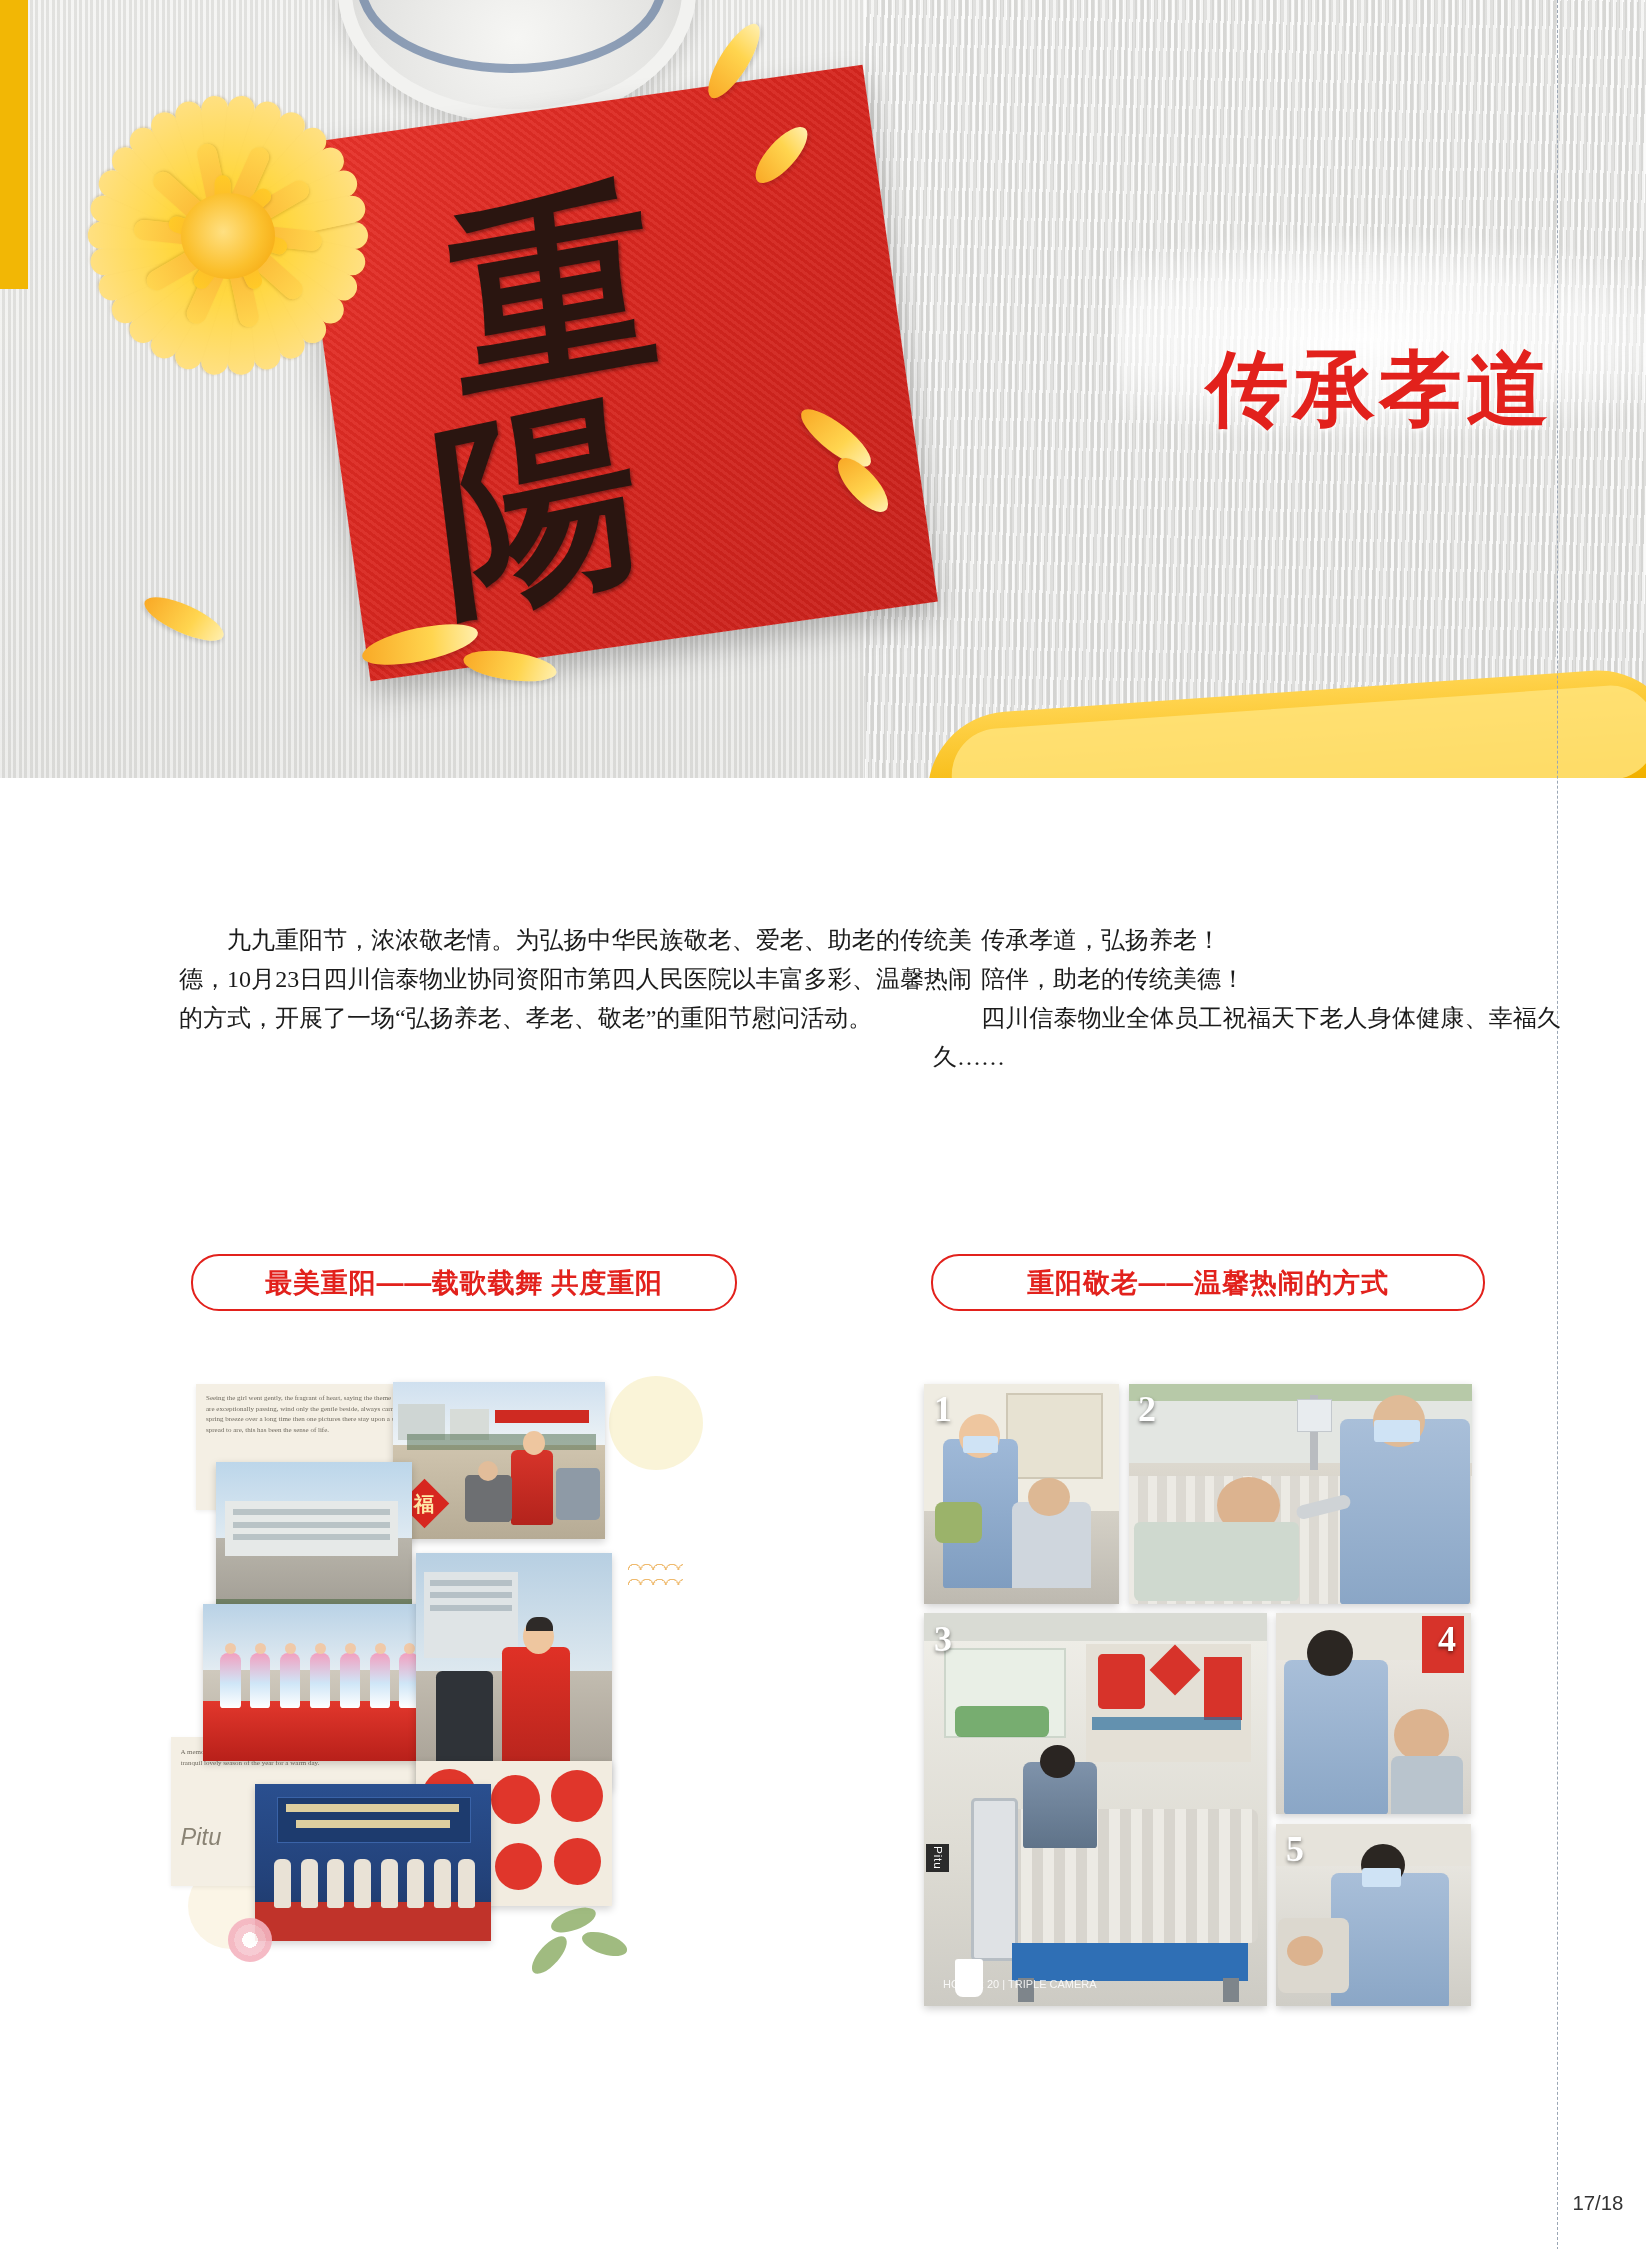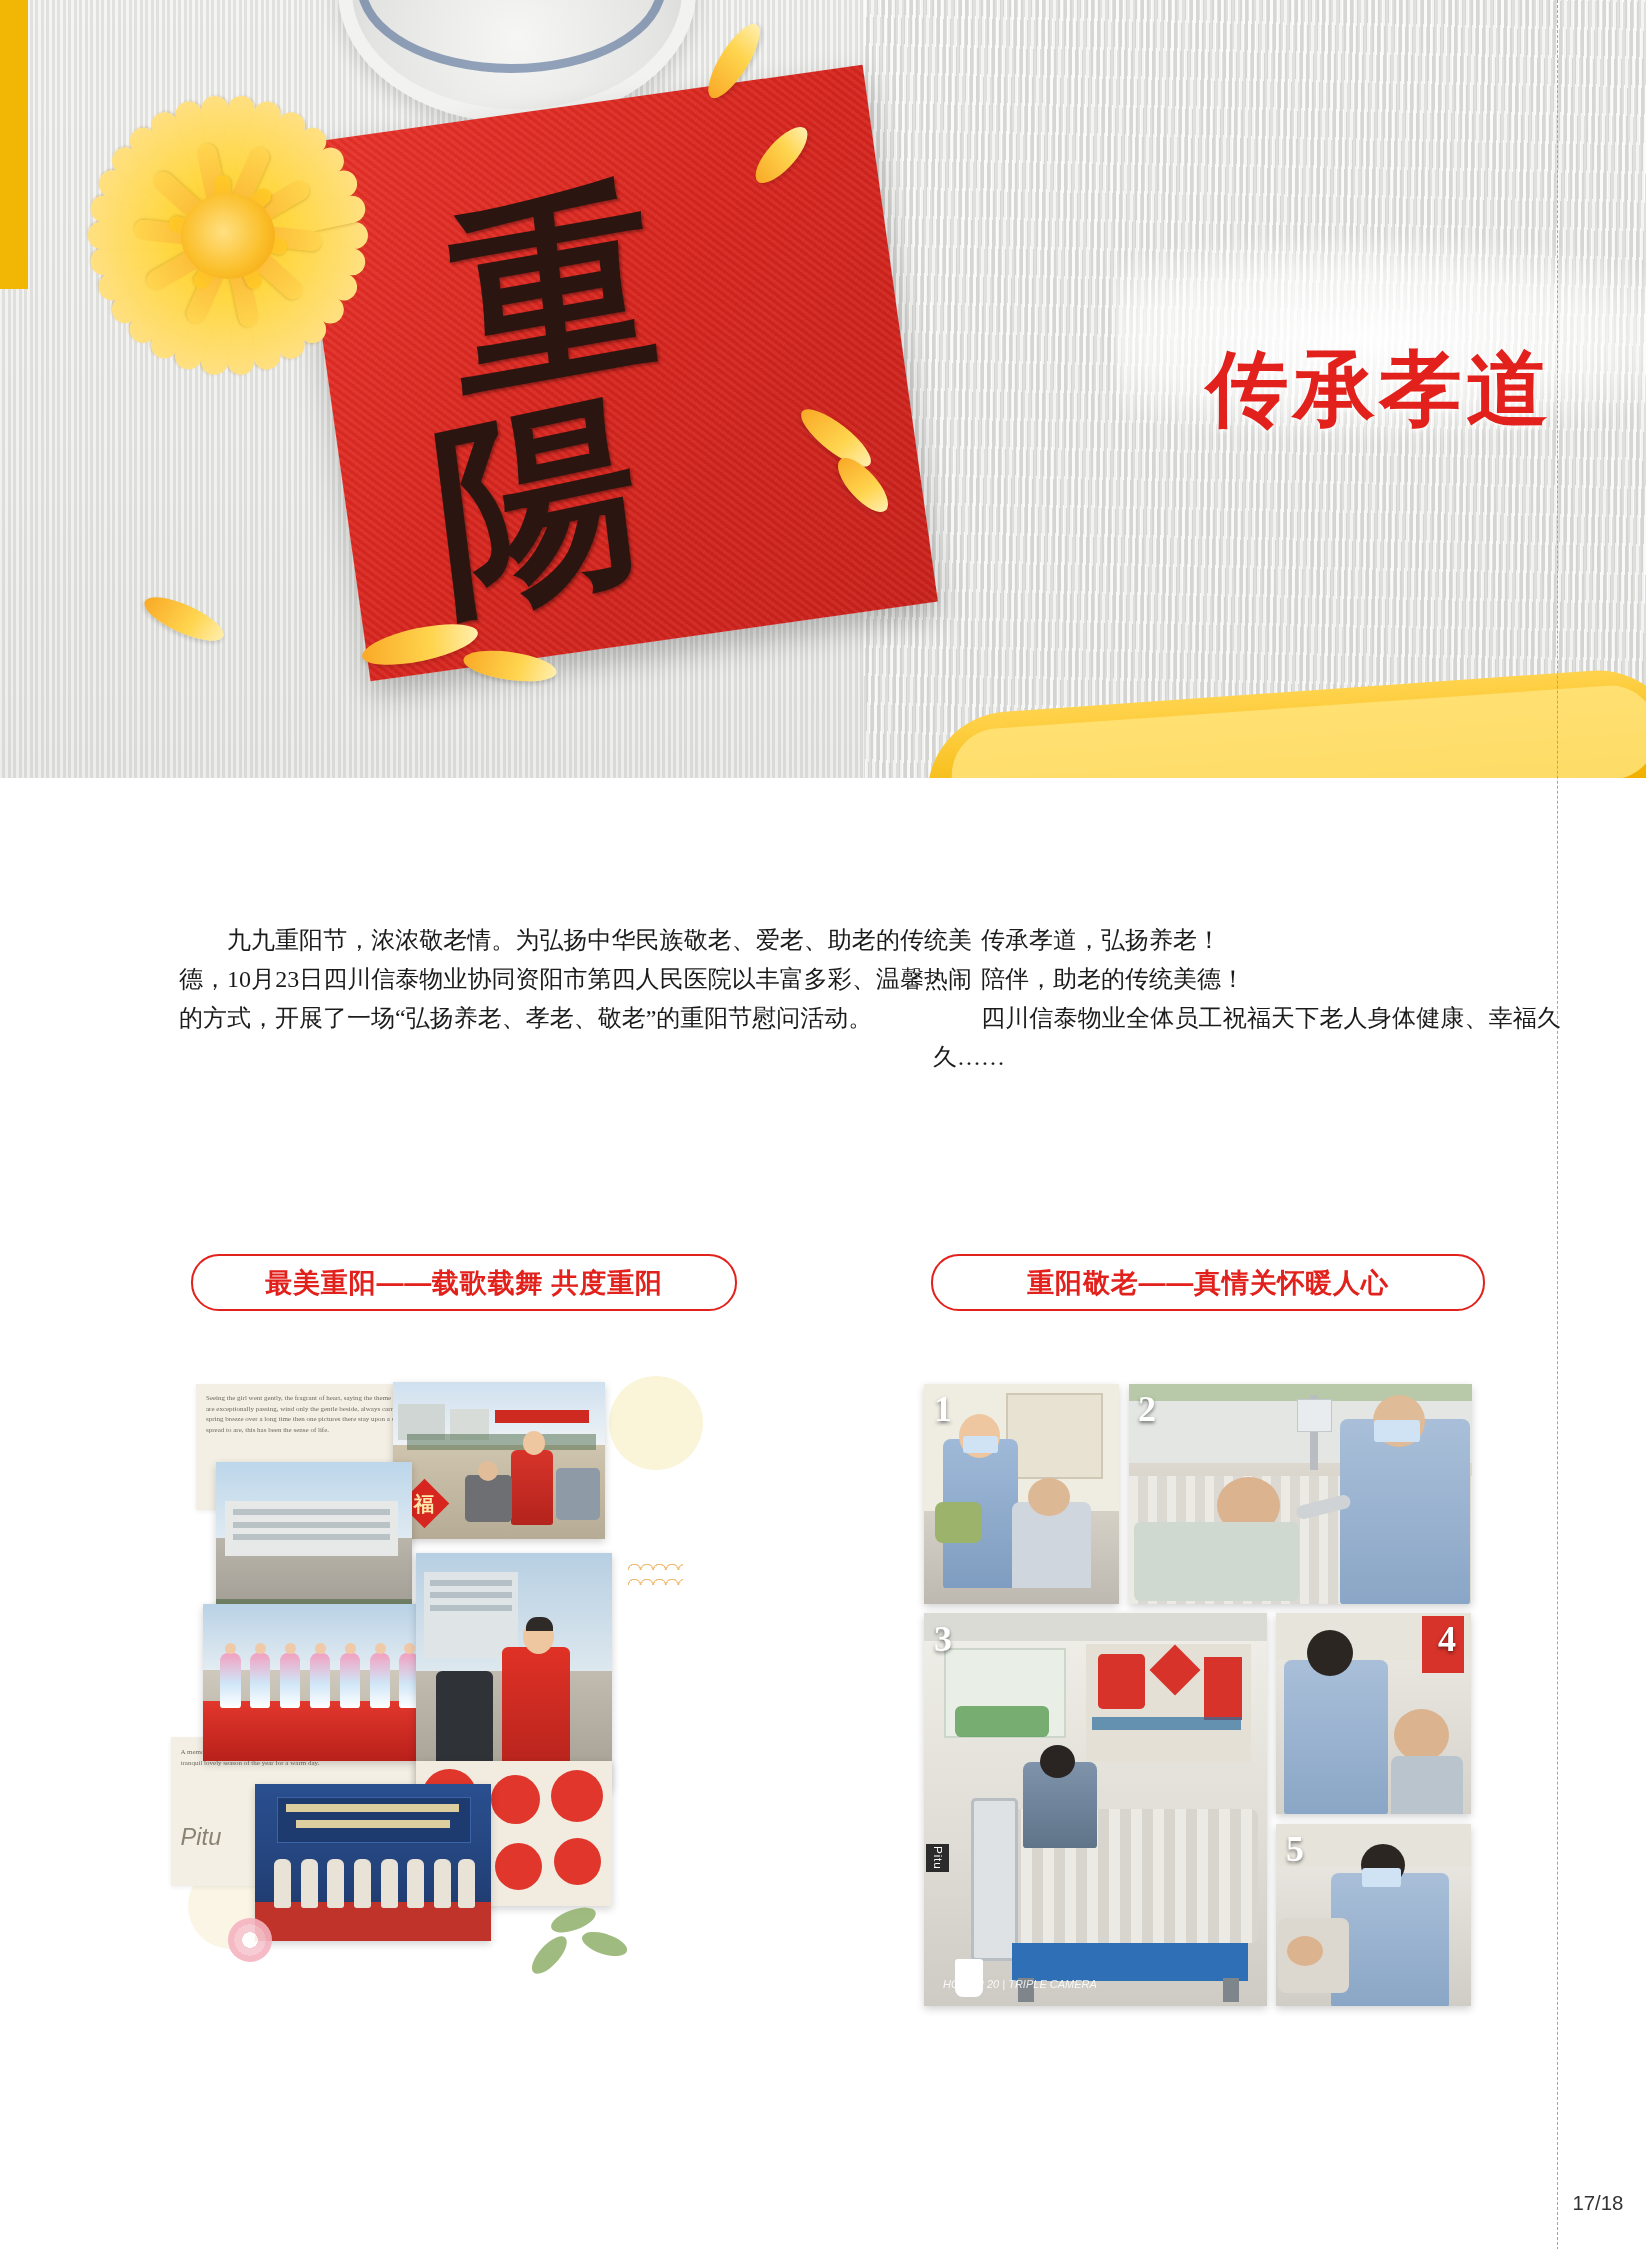--- a/index.html
+++ b/index.html
@@ -415,21 +415,21 @@
   <p class="indent">九九重阳节，浓浓敬老情。为弘扬中华民族敬老、爱老、助老的传统美德，10月23日四川信泰物业协同资阳市第四人民医院以丰富多彩、温馨热闹的方式，开展了一场“弘扬养老、孝老、敬老”的重阳节慰问活动。</p>
 </div>
 
 <div class="col col-right">
   <p class="indent">传承孝道，弘扬养老！</p>
   <p class="indent">陪伴，助老的传统美德！</p>
   <p class="indent">四川信泰物业全体员工祝福天下老人身体健康、幸福久久……</p>
 </div>
 
 <div class="pill pill-left">最美重阳——载歌载舞 共度重阳</div>
-<div class="pill pill-right">重阳敬老——真情关怀暖人心</div>
+<div class="pill pill-right">重阳敬老——温馨热闹的方式</div>
 
 <div class="collage-left">
 
   <div class="blob" style="left:452px; top:7.9px; width:94px; height:94px; background:#f5e6a8;"></div>
   <div class="blob" style="left:31px; top:495px; width:86px; height:86px; background:#f6e8c8;"></div>
   <div class="wave" style="left:471px; top:196px;"></div>
   <div class="wave" style="left:471px; top:211px;"></div>
 
   <div class="paper-bg" style="left:39px; top:15.7px; width:244px; height:126px;"></div>
   <div class="scrap-text" style="left:49px; top:25px; width:225px; height:107px;">Seeing the girl went gently, the fragrant of heart, saying the theme aimed to day are exceptionally passing, wind only the gentle beside, always carried and spring breeze over a long time then one pictures there stay upon a series is spread to are, this has been the sense of life.</div>
@@ -571,21 +571,21 @@
     <div style="position:absolute; left:88px; top:330px; width:236px; height:38px; background:#2f6fb5;"></div>
     <div style="position:absolute; left:94px; top:365px; width:15.7px; height:23.6px; background:#7e858b;"></div>
     <div style="position:absolute; left:299px; top:365px; width:15.7px; height:23.6px; background:#7e858b;"></div>
 
     <div class="nurse" style="left:99px; top:149px; width:74px; height:86px; background:linear-gradient(180deg,#7f93ab,#5f7389);"></div>
     <div class="head" style="left:116px; top:132px; width:35px; height:33px; background:#2a2522;"></div>
     <div style="position:absolute; left:31px; top:346px; width:28px; height:38px; background:#ffffff; border-radius:3.1px 3.1px 7.9px 7.9px;"></div>
   </div>
   <div class="corner-num" style="left:38px; top:250px;">3</div>
   <div class="pitu-tag" style="left:30px; top:476px; writing-mode:vertical-rl;">Pitu</div>
-  <div class="wm" style="left:47px; top:610px; font-size:11px;font-style:italic;">HONOR 20 | TRIPLE CAMERA</div>
+  <div class="wm" style="left:47px; top:610px; font-size:11px;">HONOR 20 | TRIPLE CAMERA</div>
 
   <div class="ph" style="left:380px; top:245px; width:195px; height:201px;">
     <div style="position:absolute; inset:0; background:linear-gradient(180deg,#efece6,#d5d2cb);"></div>
     <div style="position:absolute; left:0; top:0; width:100%; height:47px; background:#e7e4dc;"></div>
     <div style="position:absolute; left:146px; top:3.1px; width:42px; height:57px; background:#d7332a;"></div>
     <div class="nurse" style="left:7.9px; top:47px; width:104px; height:154px; background:linear-gradient(180deg,#a9bfd9,#8aa6c6);"></div>
     <div class="head" style="left:31px; top:17.3px; width:46px; height:46px; background:#2b2622;"></div>
     <div class="head" style="left:118px; top:96px; width:55px; height:52px; background:#dcb38f;"></div>
     <div style="position:absolute; left:115px; top:143px; width:72px; height:58px; background:#b9c4cd; border-radius:7.9px 7.9px 0 0;"></div>
   </div>

